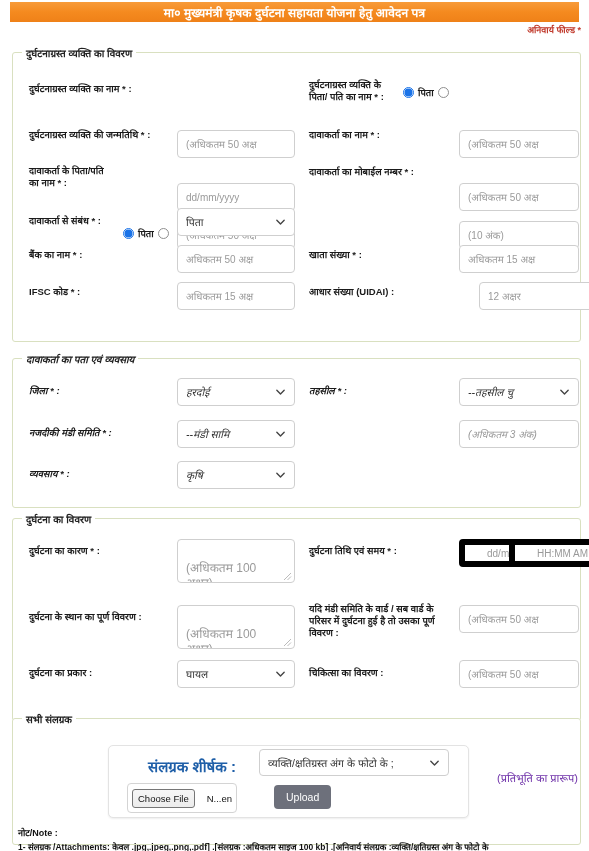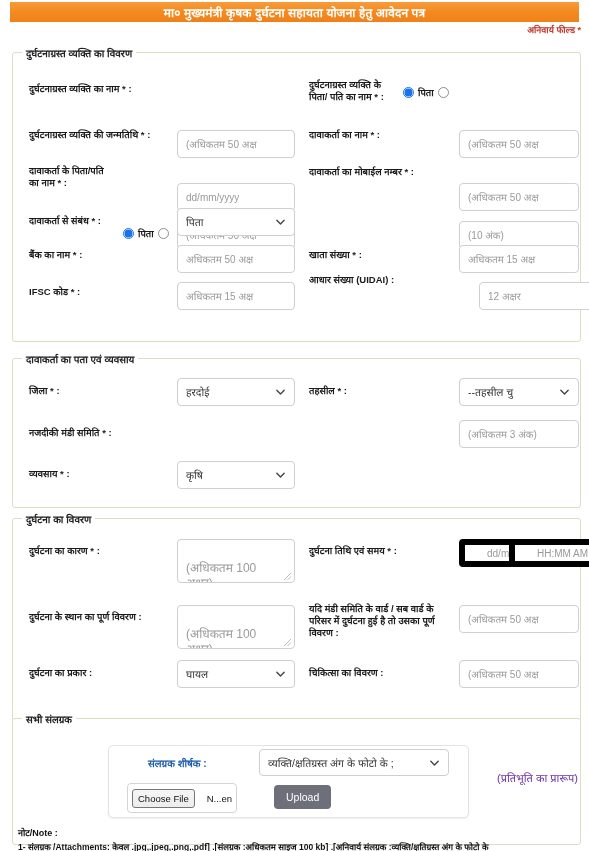--- a/index.html
+++ b/index.html
@@ -50,21 +50,21 @@
     position: absolute;
     top: -7px; left: 9px;
     background: #ffffff;
     padding: 0 4px;
     font-size: 10px;
     font-weight: bold;
     color: #222;
     white-space: nowrap;
   }
   #fs1 { left: 10px; top: 52px;  width: 569px; height: 290px; }
-  #fs2 { left: 10px; top: 358px; width: 569px; height: 150px; }
+  #fs2 { left: 10px; top: 358px; width: 569px; height: 150px; font-style: italic; }
   #fs3 { left: 10px; top: 518px; width: 569px; height: 240px; }
   #fs4 { left: 10px; top: 718px; width: 569px; height: 127px; }
 
   
   .lbl {
     position: absolute;
     font-size: 9.5px;
     font-weight: bold;
     color: #1a1a1a;
     line-height: 12px;
@@ -169,21 +169,21 @@
     left: 108px; top: 745px;
     width: 361px; height: 73px;
     background: #ffffff;
     border: 1px solid #e3e3e3;
     border-radius: 5px;
     box-shadow: 0 1px 2px rgba(0,0,0,.07);
   }
   #attach-label {
     position: absolute;
     left: 39px; top: 10px;
-    font-size: 10px;
+    font-size: 15px;
     font-weight: bold;
     color: #1f5fa8;
     white-space: nowrap;
   }
   #attach-select {
     position: absolute;
     left: 150px; top: 3px;
     width: 190px; height: 27px;
   }
   #file-box {
@@ -298,36 +298,42 @@
 
     <div class="lbl" style="left:296px; top:76px; width:140px;">दावाकर्ता का नाम * :</div>
     <div class="inp" style="left:446px; top:130px; width:120px;">(अधिकतम 50 अक्ष</div>
 
     <div class="lbl" style="left:296px; top:113px; width:150px;">दावाकर्ता का मोबाईल नम्बर * :</div>
     <div class="inp" style="left:446px; top:168px; width:120px;">(10 अंक)</div>
 
     <div class="lbl" style="left:296px; top:196px; width:140px;">खाता संख्या * :</div>
     <div class="inp" style="left:446px; top:192px; width:120px;">अधिकतम 15 अक्ष</div>
 
-    <div class="lbl" style="left:296px; top:221px; width:140px;">आधार संख्या (UIDAI) :</div>
+    <div class="lbl" style="left:296px; top:233px; width:140px;">आधार संख्या (UIDAI) :</div>
     <div class="inp" style="left:446px; top:229px; width:120px;margin-left:20px;">12 अक्षर</div>
   </fieldset>
 
   <fieldset class="fs" id="fs2">
     <div class="legend">दावाकर्ता का पता एवं व्यवसाय</div>
 
     <div class="lbl" style="left:16px; top:26px; width:140px;">जिला * :</div>
     <div class="sel" style="left:164px; top:19px; width:118px;">
       <span>हरदोई</span>
       <svg class="caret" viewBox="0 0 12 12">
           <path d="M2 4.2 L6 8.2 L10 4.2" stroke="#444" stroke-width="1.5" fill="none" stroke-linecap="round" stroke-linejoin="round"></path>
         </svg>
     </div>
 
     <div class="lbl" style="left:16px; top:68px; width:140px;">नजदीकी मंडी समिति * :</div>
+    <div class="sel" style="left:164px; top:61px; width:118px;">
+      <span>--मंडी सामि</span>
+      <svg class="caret" viewBox="0 0 12 12">
+          <path d="M2 4.2 L6 8.2 L10 4.2" stroke="#444" stroke-width="1.5" fill="none" stroke-linecap="round" stroke-linejoin="round"></path>
+        </svg>
+    </div>
 
     <div class="lbl" style="left:16px; top:109px; width:140px;">व्यवसाय * :</div>
     <div class="sel" style="left:164px; top:102px; width:118px;">
       <span>कृषि</span>
       <svg class="caret" viewBox="0 0 12 12">
           <path d="M2 4.2 L6 8.2 L10 4.2" stroke="#444" stroke-width="1.5" fill="none" stroke-linecap="round" stroke-linejoin="round"></path>
         </svg>
     </div>
 
     <div class="lbl" style="left:296px; top:26px; width:140px;">तहसील * :</div>

